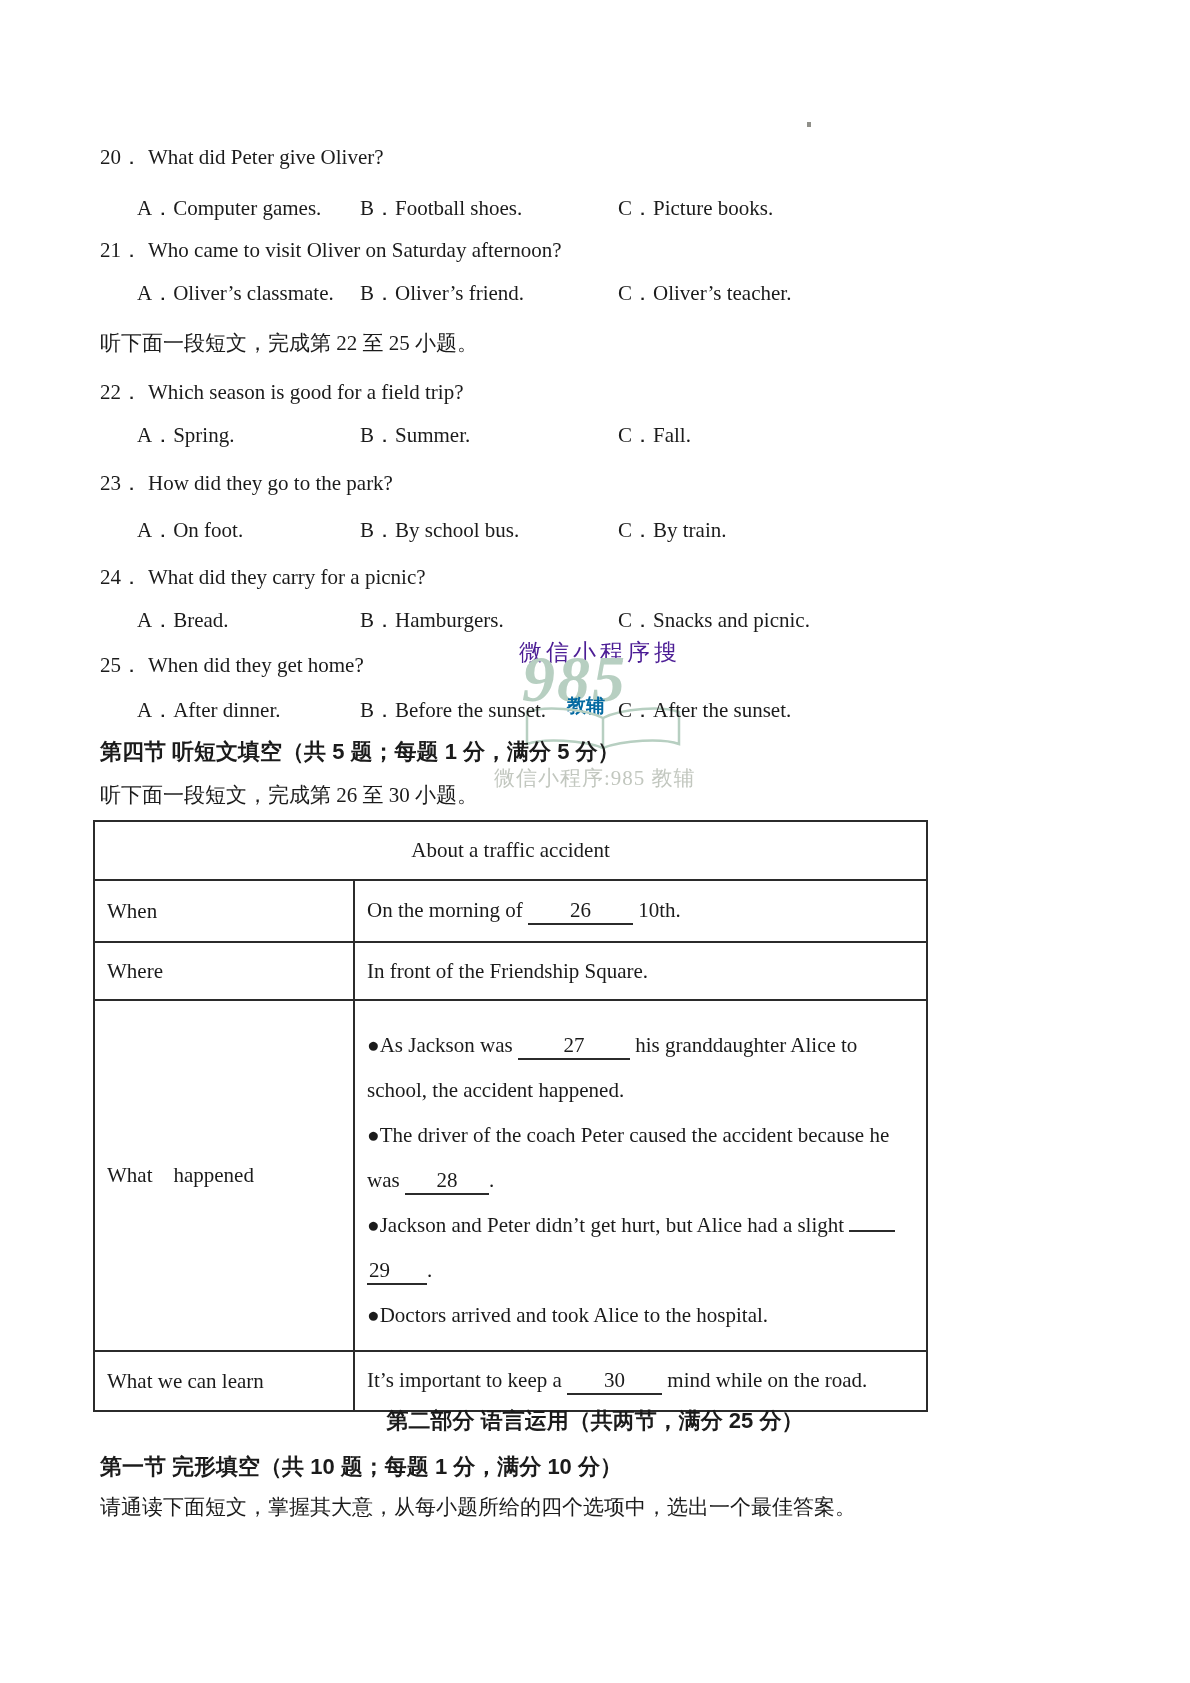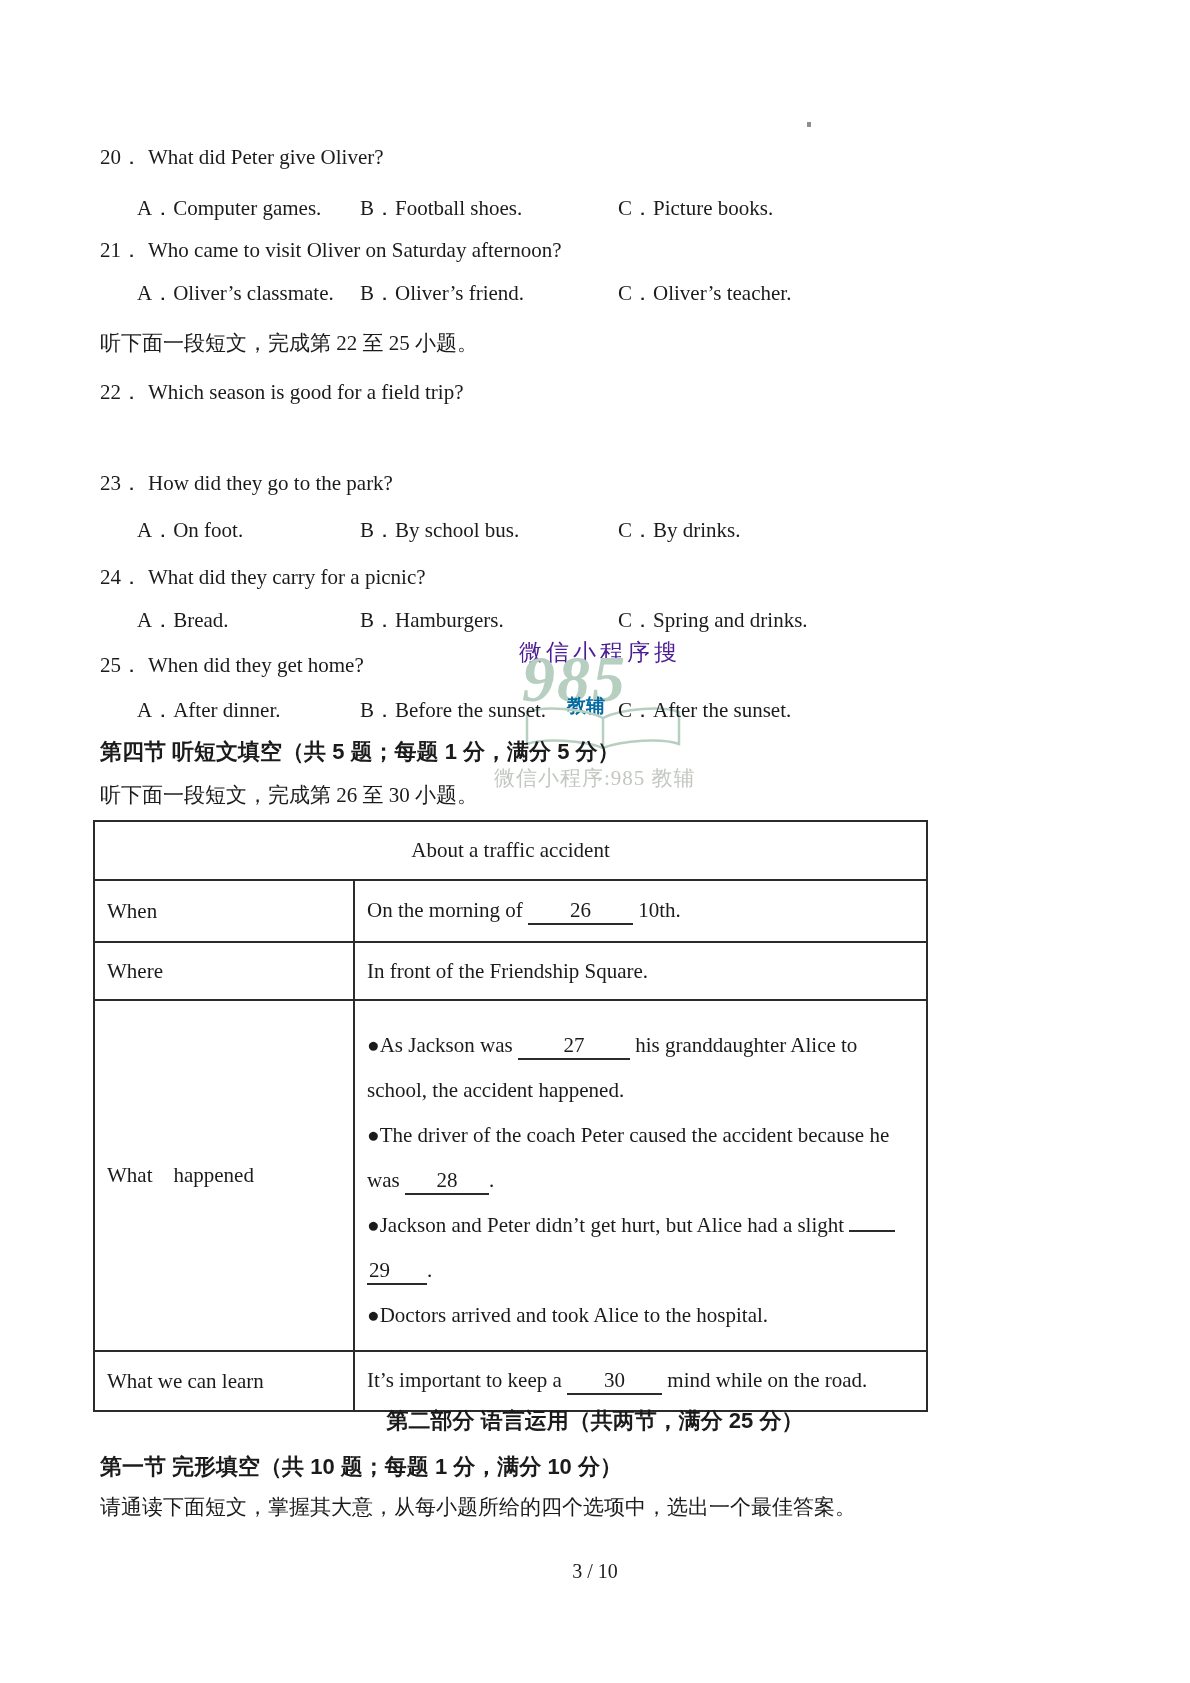--- a/index.html
+++ b/index.html
@@ -62,33 +62,36 @@
   </div>
   <div class="l" style="top:279px">
     <span class="optA">A．Oliver’s classmate.</span><span class="optB">B．Oliver’s friend.</span><span class="optC">C．Oliver’s teacher.</span>
   </div>
 
   <div class="l" style="top:329px">听下面一段短文，完成第 22 至 25 小题。</div>
 
   <div class="l" style="top:378px">
     <span class="qnum">22．</span><span>Which season is good for a field trip?</span>
   </div>
+  <div class="l" style="top:421px">
+    <span class="optA">A．Spring.</span><span class="optB">B．Summer.</span><span class="optC">C．Fall.</span>
+  </div>
 
   <div class="l" style="top:469px">
     <span class="qnum">23．</span><span>How did they go to the park?</span>
   </div>
   <div class="l" style="top:516px">
-    <span class="optA">A．On foot.</span><span class="optB">B．By school bus.</span><span class="optC">C．By drinks.</span>
+    <span class="optA">A．On foot.</span><span class="optB">B．By school bus.</span><span class="optC">C．By train.</span>
   </div>
 
   <div class="l" style="top:563px">
     <span class="qnum">24．</span><span>What did they carry for a picnic?</span>
   </div>
   <div class="l" style="top:606px">
-    <span class="optA">A．Bread.</span><span class="optB">B．Hamburgers.</span><span class="optC">C．Spring and drinks.</span>
+    <span class="optA">A．Bread.</span><span class="optB">B．Hamburgers.</span><span class="optC">C．Snacks and picnic.</span>
   </div>
 
   <div class="l" style="top:651px">
     <span class="qnum">25．</span><span>When did they get home?</span>
   </div>
   <div class="l" style="top:696px">
     <span class="optA">A．After dinner.</span><span class="optB">B．Before the sunset.</span><span class="optC">C．After the sunset.</span>
   </div>
 
   <div class="l hd" style="top:737px">第四节 听短文填空（共 5 题；每题 1 分，满分 5 分）</div>
@@ -150,15 +153,14 @@
     </tr>
   </tbody>
     </table>
 
   <div class="l hd ctr" style="top:1406px">第二部分  语言运用（共两节，满分 25 分）</div>
 
   <div class="l hd" style="top:1452px">第一节 完形填空（共 10 题；每题 1 分，满分 10 分）</div>
 
   <div class="l" style="top:1493px">请通读下面短文，掌握其大意，从每小题所给的四个选项中，选出一个最佳答案。</div>
 
-  <div class="l ctr pageno" style="top:1557px">3 / 10</div>
 
 </div>
 
 </body></html>

